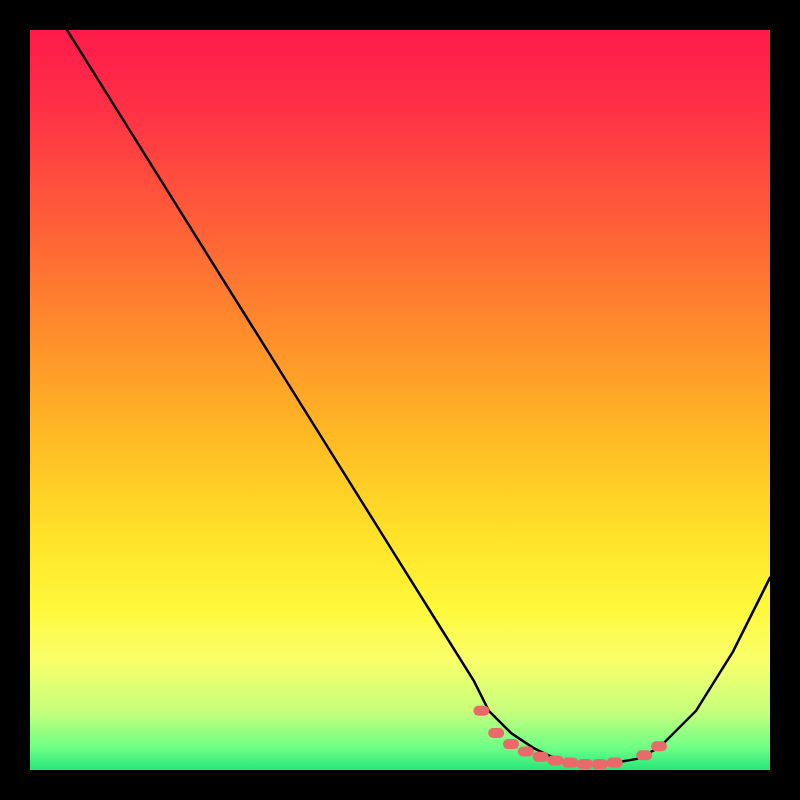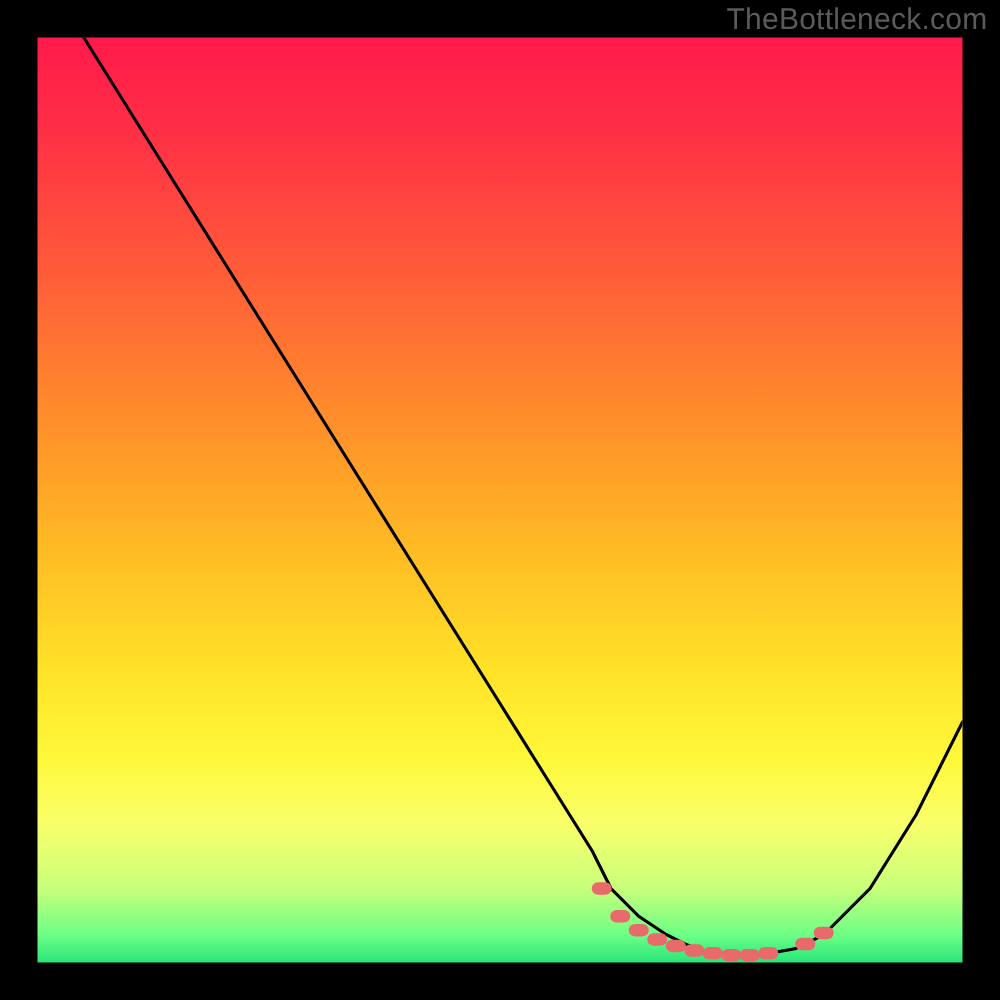--- a/index.html
+++ b/index.html
@@ -52,21 +52,20 @@
     left: 0;
     top: 0;
     width: 740px;
     height: 740px;
   }
 </style>
 </head>
 <body>
 
 <div class="frame">
-  <div class="watermark">TheBottleneck.com</div>
   <div class="plot">
     <svg class="curve" viewBox="0 0 740 740">
       <path id="curve-path" fill="none" stroke="#000" stroke-width="2.5" stroke-linecap="round" d="M37.0 0.0 L74.0 59.2 L111.0 118.4 L148.0 177.6 L185.0 236.8 L222.0 296.0 L259.0 355.2 L296.0 414.4 L333.0 473.6 L370.0 532.8 L407.0 592.0 L444.0 651.2 L458.8 680.8 L481.0 703.0 L503.2 717.8 L518.0 725.2 L532.8 731.1 L555.0 734.1 L577.2 734.1 L606.8 728.9 L629.0 717.8 L666.0 680.8 L703.0 621.6 L740.0 547.6"></path>
       <g id="markers">
           <rect x="443.4" y="675.8" width="16" height="10" rx="5" ry="5" fill="#e96a6a"></rect>
           <rect x="458.2" y="698.0" width="16" height="10" rx="5" ry="5" fill="#e96a6a"></rect>
           <rect x="473.0" y="709.1" width="16" height="10" rx="5" ry="5" fill="#e96a6a"></rect>
           <rect x="487.8" y="716.5" width="16" height="10" rx="5" ry="5" fill="#e96a6a"></rect>
           <rect x="502.6" y="721.7" width="16" height="10" rx="5" ry="5" fill="#e96a6a"></rect>
           <rect x="517.4" y="725.4" width="16" height="10" rx="5" ry="5" fill="#e96a6a"></rect>

